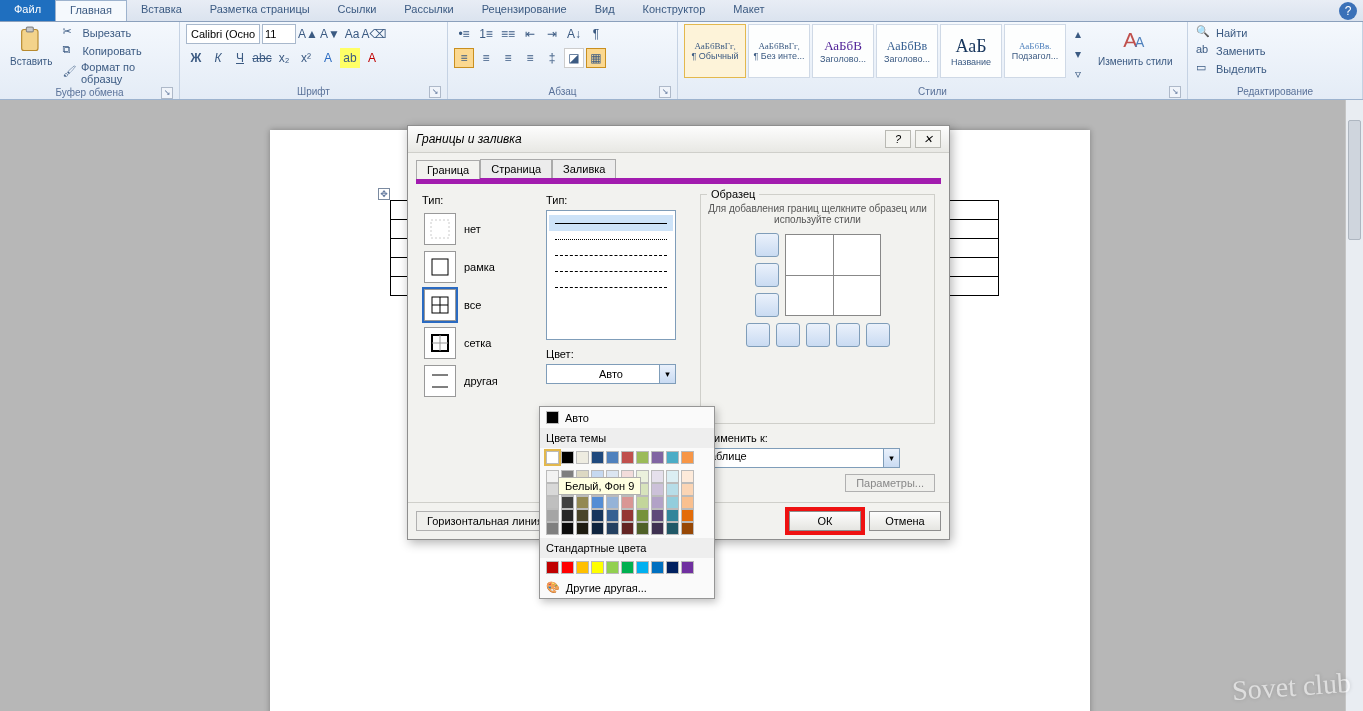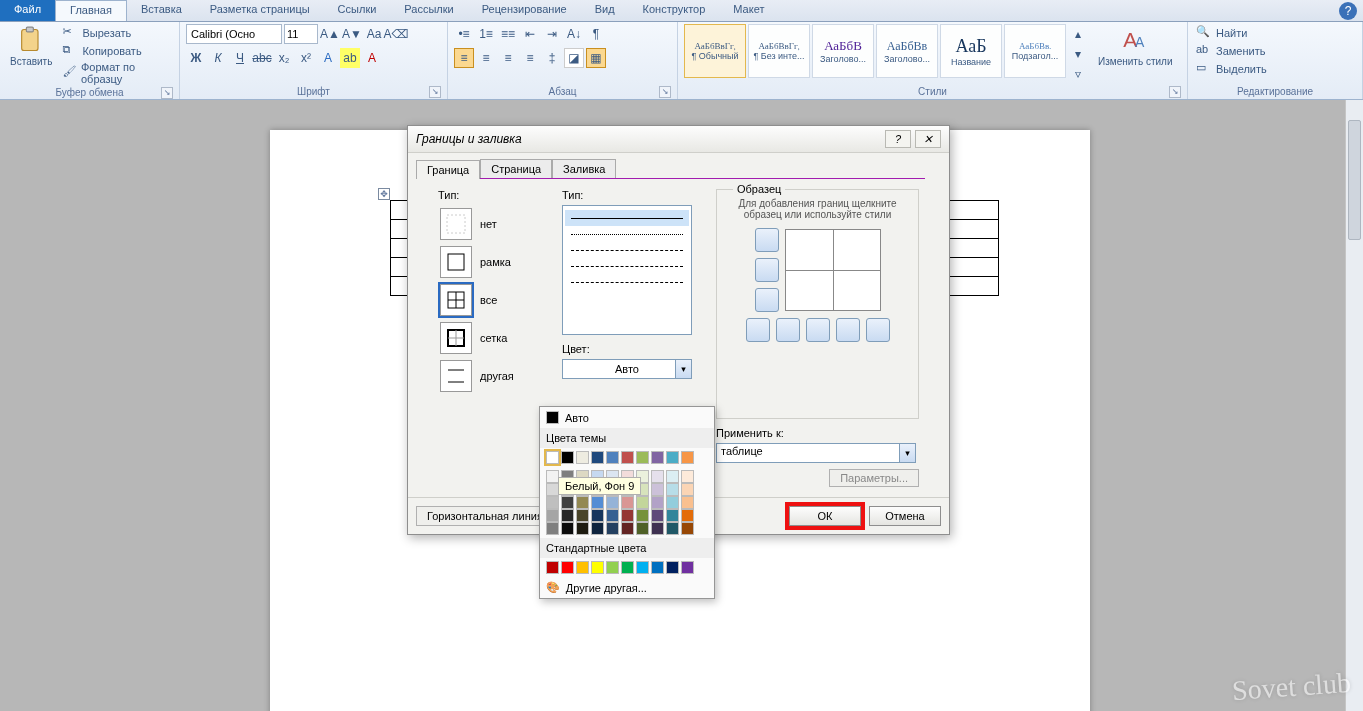--- a/index.html
+++ b/index.html
@@ -17,21 +17,21 @@
 .group-body { flex: 1; display: flex; align-items: flex-start; }
 .group-label { font-size: 10px; color: #5a7299; text-align: center; padding: 1px 0 2px; position: relative; }
 .group-launcher { position: absolute; right: 0; bottom: 1px; width: 12px; height: 12px; border: 1px solid #aeb9c9; font-size: 8px; line-height: 10px; color: #5a7299; background: #f0f4fa; }
 
 .big-btn { display: flex; flex-direction: column; align-items: center; justify-content: center; padding: 2px 4px; font-size: 10px; color: #3b5a82; cursor: pointer; }
 .big-icon { width: 28px; height: 28px; margin-bottom: 2px; }
 .small-row { display: flex; align-items: center; font-size: 11px; color: #3b5a82; padding: 1px 2px; cursor: pointer; gap: 4px; }
 .ico { width: 16px; height: 16px; display: inline-block; }
 
 .font-row { display: flex; align-items: center; gap: 2px; }
-.font-combo { width: 96px; height: 20px; border: 1px solid #a8b8cc; font-size: 11px; padding: 1px 4px; background: #fff; }
+.font-combo { width: 74px; height: 20px; border: 1px solid #a8b8cc; font-size: 11px; padding: 1px 4px; background: #fff; }
 .size-combo { width: 34px; height: 20px; border: 1px solid #a8b8cc; font-size: 11px; padding: 1px 2px; background: #fff; }
 .tbtn { width: 20px; height: 20px; display: inline-flex; align-items: center; justify-content: center; font-size: 12px; color: #3b5a82; cursor: pointer; }
 .tbtn.active { background: #fbd890; border: 1px solid #c98f1f; }
 
 .styles-gallery { display: flex; gap: 2px; }
 .style-item { width: 62px; height: 54px; border: 1px solid #cfd9e6; background: #fdfefe; display: flex; flex-direction: column; align-items: center; justify-content: center; font-size: 9px; color: #3b5a82; cursor: pointer; }
 .style-item.sel { border: 1px solid #e3b84d; background: #fdf3d9; }
 .style-prev { font-family: Cambria, serif; }
 
 
@@ -44,35 +44,35 @@
 .move-handle { position: absolute; left: 108px; top: 58px; width: 12px; height: 12px; border: 1px solid #7a8aa0; background: #fff; font-size: 9px; text-align: center; line-height: 10px; color: #5a7299; }
 
 
 .dialog { position: absolute; left: 407px; top: 125px; width: 543px; background: #f2f2ef; border: 1px solid #8e8e8e; box-shadow: 2px 3px 10px rgba(0,0,0,.3); }
 .dlg-title { background: linear-gradient(#fdfdfd,#e8e8e4); border-bottom: 1px solid #cfcfca; padding: 4px 8px; font-size: 12px; display: flex; align-items: center; font-style: italic; }
 .dlg-title span { flex: 1; }
 .dlg-ctrl { width: 26px; height: 18px; border: 1px solid #b9b9b3; background: #f4f4f0; margin-left: 4px; font-size: 11px; text-align: center; line-height: 16px; cursor: pointer; }
 .dlg-tabs { display: flex; padding: 6px 8px 0 8px; gap: 0; align-items: center; }
 .dlg-tab { border: 1px solid #aaa; border-bottom: none; padding: 3px 10px; font-size: 11px; background: #ececec; cursor: pointer; }
 .dlg-tab.active { background: #f2f2ef; position: relative; top: 1px; }
-.dlg-body { border-top: 1px solid #a21caf; margin: 0 24px; padding: 10px 6px; display: flex; gap: 14px; font-size: 11px; }
+.dlg-body { border-top: 6px solid #a21caf; margin: 0 8px; padding: 10px 6px; display: flex; gap: 14px; font-size: 11px; }
 .col { flex: 1; }
 .lbl { margin-bottom: 4px; }
 .setting-list { border: none; }
 .setting-item { display: flex; align-items: center; gap: 8px; padding: 3px 2px; cursor: pointer; }
 .setting-item.sel .seticon { outline: 2px solid #2a6ac1; }
 .seticon { width: 32px; height: 32px; border: 1px solid #999; background: #fff; display: inline-flex; align-items: center; justify-content: center; }
 .line-style-box { border: 1px solid #7f9db9; height: 130px; width: 130px; background: #fff; overflow-y: auto; padding: 4px 2px; }
 .ls { height: 16px; display: flex; align-items: center; justify-content: center; padding: 0 6px; cursor: pointer; }
 .ls.sel { background: #cde3f8; }
 .ls hr { width: 100%; border: none; }
 .combo { width: 130px; height: 20px; border: 1px solid #7f9db9; background: #fff; font-size: 11px; display: flex; align-items: center; justify-content: center; position: relative; cursor: pointer; }
 .combo .arr { position: absolute; right: 0; top: 0; bottom: 0; width: 16px; background: linear-gradient(#eaf1fb,#c9dbf2); border-left: 1px solid #7f9db9; text-align: center; font-size: 9px; line-height: 18px; }
 .fieldset { border: 1px solid #cfcfca; padding: 8px 6px; position: relative; }
-.fieldset .legend { position: absolute; top: -7px; left: 16px; background: #f2f2ef; padding: 0 4px; font-size: 11px; }
+.fieldset .legend { position: absolute; top: -7px; left: 6px; background: #f2f2ef; padding: 0 4px; font-size: 11px; }
 .preview-text { font-size: 10px; text-align: center; color: #555; margin-bottom: 8px; }
 .preview-grid { display: flex; gap: 6px; align-items: center; justify-content: center; }
 .pv-btncol { display: flex; flex-direction: column; gap: 6px; }
 .pvbtn { width: 24px; height: 24px; border: 1px solid #7f9db9; background: linear-gradient(#eaf1fb,#c9dbf2); cursor: pointer; border-radius: 3px; }
 .pv-sample { width: 96px; height: 82px; border: 1px solid #888; background: #fff; position: relative; }
 .pv-sample::before { content: ""; position: absolute; left: 50%; top: 0; bottom: 0; border-left: 1px solid #888; }
 .pv-sample::after { content: ""; position: absolute; top: 50%; left: 0; right: 0; border-top: 1px solid #888; }
 .pv-bottom { display: flex; gap: 6px; justify-content: center; margin-top: 6px; }
 .apply-combo { width: 200px; height: 20px; border: 1px solid #7f9db9; background: #fff; font-size: 11px; padding: 1px 4px; position: relative; cursor: pointer; }
 .apply-combo .arr { position: absolute; right: 0; top: 0; bottom: 0; width: 16px; background: linear-gradient(#eaf1fb,#c9dbf2); border-left: 1px solid #7f9db9; text-align: center; font-size: 9px; line-height: 18px; }

